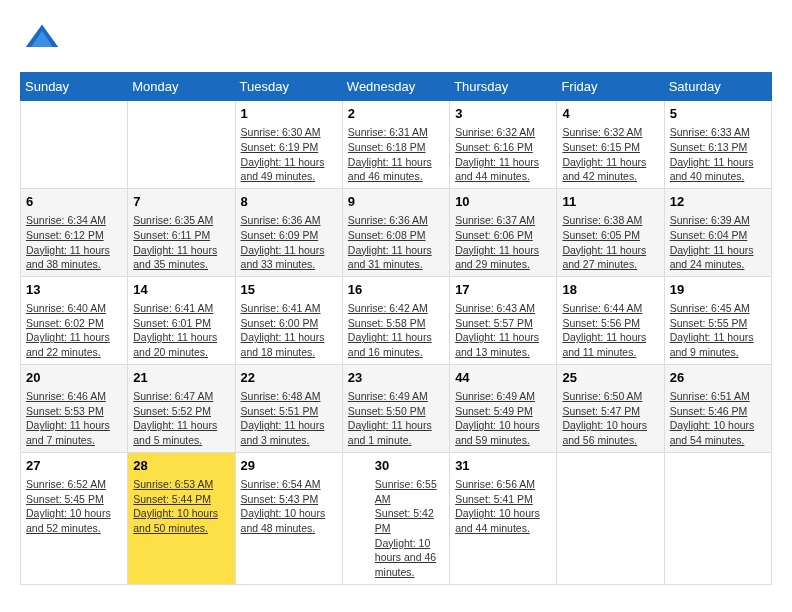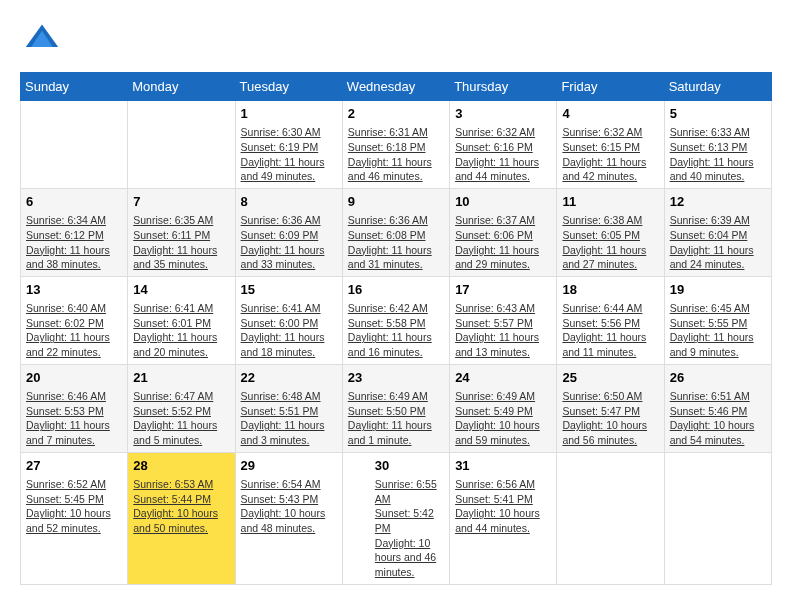--- a/index.html
+++ b/index.html
@@ -226,21 +226,21 @@
         </td>
         <td style="background-color: rgb(245, 245, 245);">
           <span class="day-number">22</span>
           <div class="day-info">Sunrise: 6:48 AM<br>Sunset: 5:51 PM<br>Daylight: 11 hours and 3 minutes.</div>
         </td>
         <td style="background-color: rgb(245, 245, 245);">
           <span class="day-number">23</span>
           <div class="day-info">Sunrise: 6:49 AM<br>Sunset: 5:50 PM<br>Daylight: 11 hours and 1 minute.</div>
         </td>
         <td style="background-color: rgb(245, 245, 245);">
-          <span class="day-number">24</span>
+          <span class="day-number">44</span>
           <div class="day-info">Sunrise: 6:49 AM<br>Sunset: 5:49 PM<br>Daylight: 10 hours and 59 minutes.</div>
         </td>
         <td style="background-color: rgb(245, 245, 245);">
           <span class="day-number">25</span>
           <div class="day-info">Sunrise: 6:50 AM<br>Sunset: 5:47 PM<br>Daylight: 10 hours and 56 minutes.</div>
         </td>
         <td style="background-color: rgb(245, 245, 245);">
           <span class="day-number">26</span>
           <div class="day-info">Sunrise: 6:51 AM<br>Sunset: 5:46 PM<br>Daylight: 10 hours and 54 minutes.</div>
         </td>

